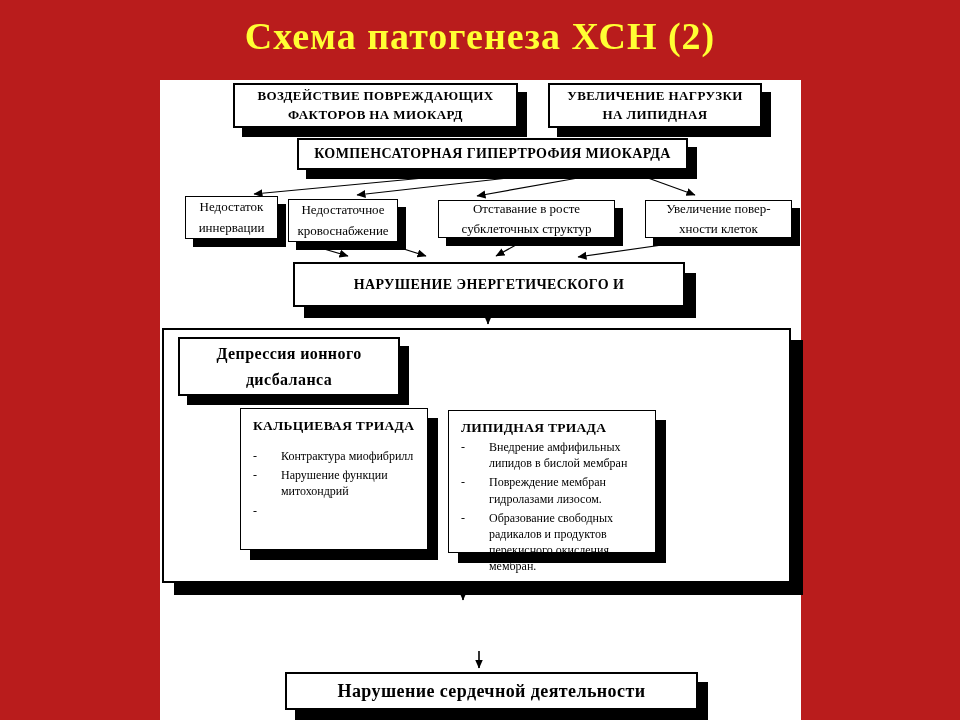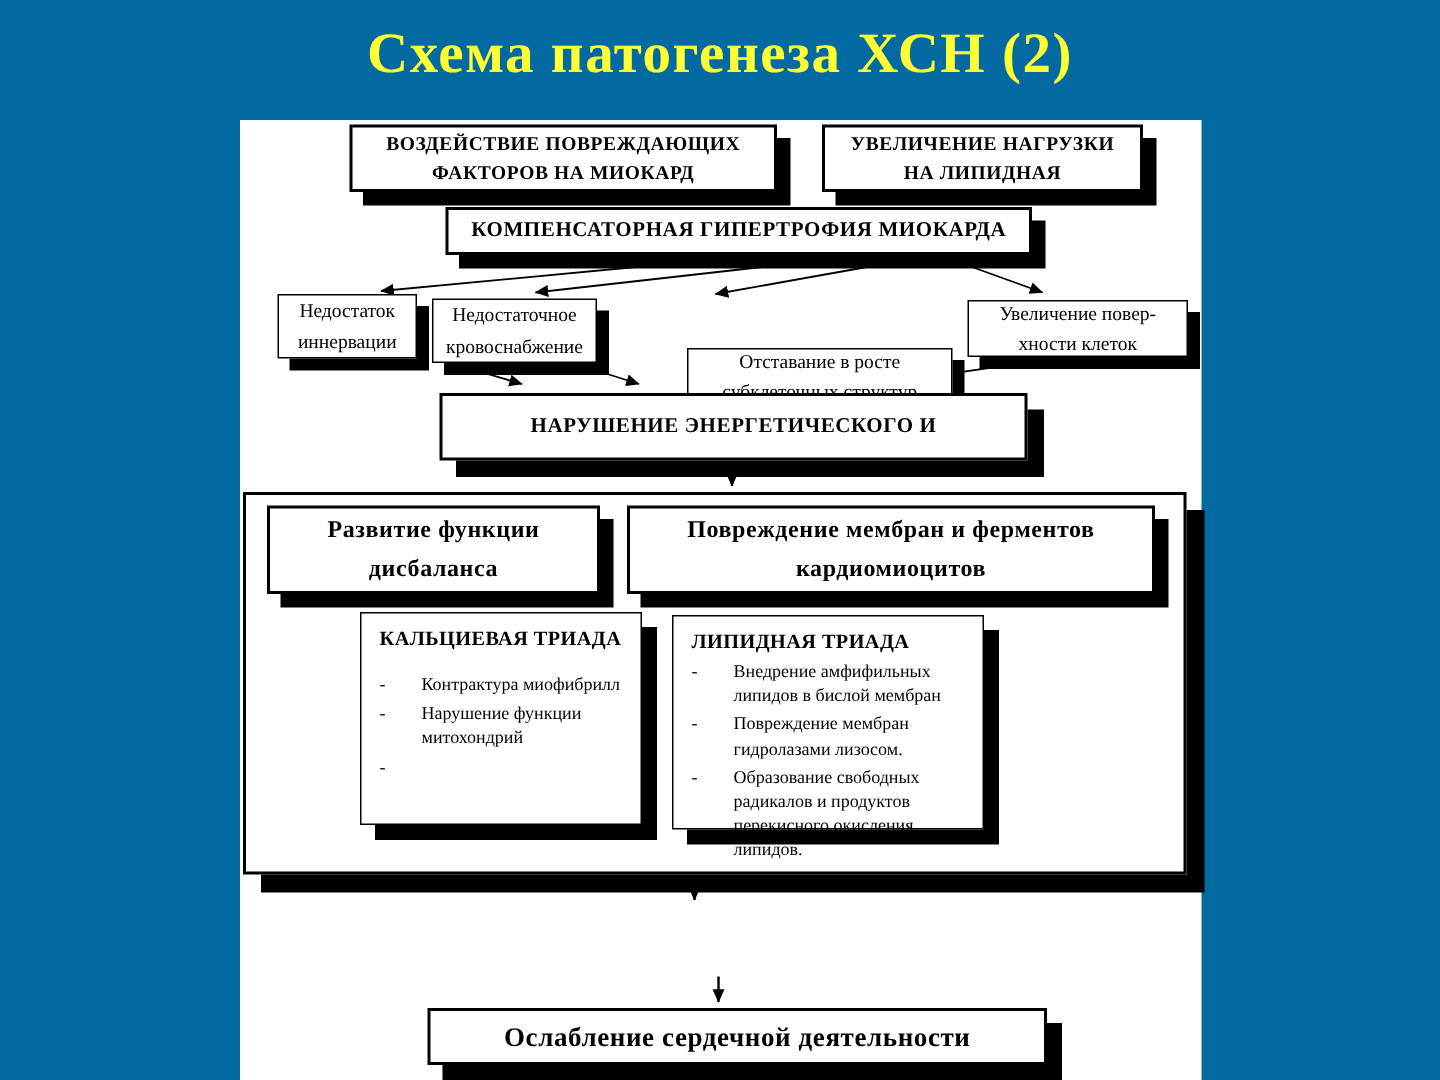--- a/index.html
+++ b/index.html
@@ -1,19 +1,19 @@
 <!DOCTYPE html>
 <html><head>
 <meta charset="utf-8">
 <style>
   html,body{margin:0;padding:0;}
   #stage{
     position:relative;
     width:960px;height:720px;
-    background:#0369a1;
+    background:#b91c1c;
     overflow:hidden;
     font-family:"Liberation Serif", serif;
   }
   #slide-title{
     position:absolute;left:0;top:14px;width:960px;
     text-align:center;
     color:#FFFF33;
     font-size:38px;font-weight:bold;
     letter-spacing:1px;
   }
@@ -35,21 +35,21 @@
   .box .ln{display:block;}
   .caps{font-weight:bold;letter-spacing:0.4px;}
   
   #box-damage{left:233px;top:83px;width:285px;height:45px;font-size:13px;line-height:1.4;}
   #box-load{left:548px;top:83px;width:214px;height:45px;font-size:13px;line-height:1.4;}
   #box-hypertrophy{left:297px;top:138px;width:391px;height:32px;font-size:14px;}
   
   .smallbox{font-size:13px;line-height:1.55;border-width:1.5px;box-shadow:8px 8px 0 #000;}
   #box-innervation{left:185px;top:196px;width:93px;height:43px;}
   #box-blood{left:288px;top:199px;width:110px;height:43px;}
-  #box-growth{left:458px;top:200px;width:177px;height:38px;margin-top:32px;}
+  #box-growth{left:438px;top:200px;width:177px;height:38px;}
   #box-surface{left:645px;top:200px;width:147px;height:38px;}
   #box-energy{left:293px;top:262px;width:392px;height:45px;font-size:14px;line-height:1.5;box-shadow:11px 11px 0 #000;}
   
   #container-damage{
     position:absolute;left:162px;top:328px;width:629px;height:255px;
     background:#fff;border:2px solid #000;box-shadow:12px 12px 0 #000;
     box-sizing:border-box;
   }
   #box-ion{left:178px;top:337px;width:222px;height:59px;font-size:16px;line-height:1.6;border-width:2.5px;}
   #box-membrane{left:418px;top:337px;width:352px;height:59px;font-size:16px;line-height:1.6;border-width:2.5px;}
@@ -133,26 +133,22 @@
     <span class="ln">хности клеток</span>
   </div>
 
   <div class="box caps" id="box-energy">
     <span class="ln">НАРУШЕНИЕ ЭНЕРГЕТИЧЕСКОГО И</span>
   </div>
 
   <div id="container-damage"></div>
 
   <div class="box caps" id="box-ion">
-    <span class="ln">Развитие функции</span>
+    <span class="ln">Депрессия ионного</span>
     <span class="ln">дисбаланса</span>
-  </div>
-  <div class="box caps" id="box-membrane">
-    <span class="ln">Повреждение мембран и ферментов</span>
-    <span class="ln">кардиомиоцитов</span>
   </div>
 
   <div class="triad" id="box-calcium">
     <div class="triad-title">КАЛЬЦИЕВАЯ ТРИАДА</div>
     <div class="triad-list">
       <div class="triad-item">
         <span class="dash">-</span>
         <span>Контрактура миофибрилл</span>
       </div>
       <div class="triad-item">
@@ -171,22 +167,22 @@
       <div class="triad-item">
         <span class="dash">-</span>
         <span>Внедрение амфифильных липидов в бислой мембран</span>
       </div>
       <div class="triad-item">
         <span class="dash">-</span>
         <span>Повреждение мембран гидролазами лизосом.</span>
       </div>
       <div class="triad-item">
         <span class="dash">-</span>
-        <span>Образование свободных радикалов и продуктов перекисного окисления липидов.</span>
+        <span>Образование свободных радикалов и продуктов перекисного окисления мембран.</span>
       </div>
     </div>
   </div>
 
   <div class="box caps" id="box-depression">
-    <span class="ln">Ослабление сердечной деятельности</span>
+    <span class="ln">Нарушение сердечной деятельности</span>
   </div>
 
 </div>
 
 </body></html>

